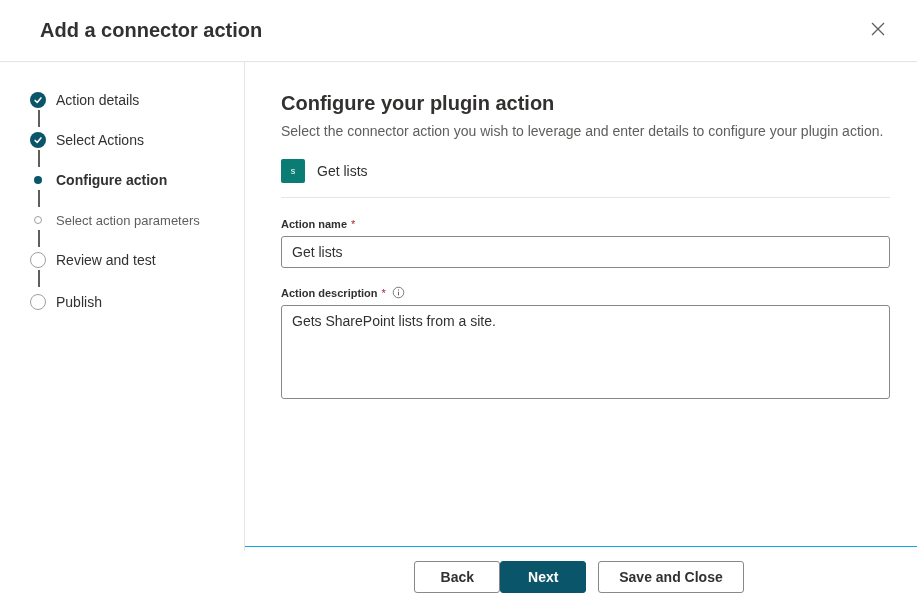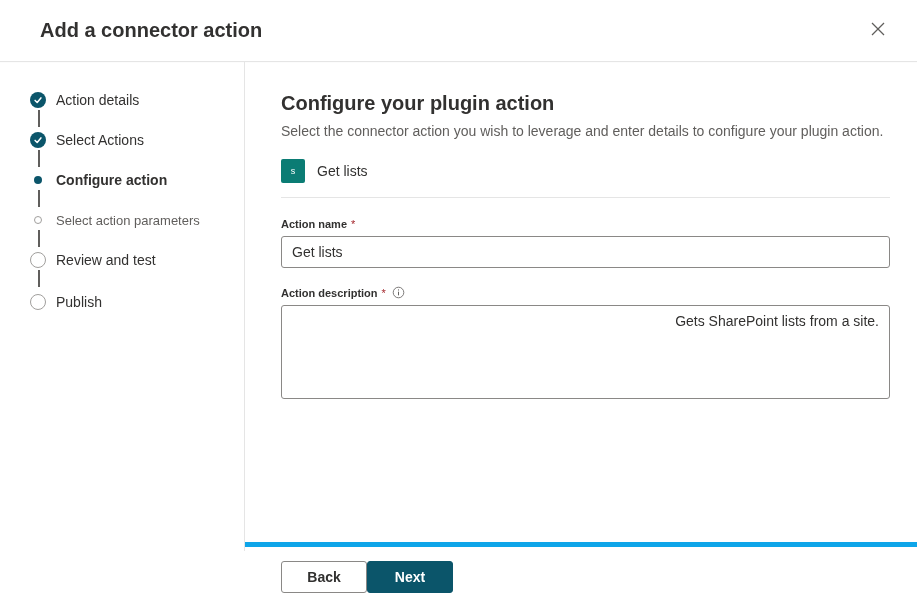--- a/index.html
+++ b/index.html
@@ -216,31 +216,30 @@
       border: 1px solid #8a8886;
       border-radius: 3px;
       font-size: 14px;
       font-family: inherit;
       color: #323130;
       outline: none;
     }
     textarea.text-input {
       height: 94px;
       resize: none;
-      text-align: right;
     }
     .footer {
       position: absolute;
       bottom: 0;
       left: 245px;
       right: 0;
       padding: 14px 40px 16px 36px;
-      border-top: 5px solid #0ea5e9;
-      display: flex;
-      justify-content: flex-start;
+      border-top: 1px solid #0ea5e9;
+      display: flex;
+      justify-content: center;
       align-items: center;
       background: #fff;
     }
     .footer-right {
       display: flex;
       gap: 12px;
     }
     .btn {
       padding: 7px 20px;
       border-radius: 3px;
@@ -353,14 +352,15 @@
       </label>
       <textarea class="text-input" id="desc-textarea" style="">Gets SharePoint lists from a site.</textarea>
     </div>
   </main>
 </div>
 
 <div class="footer">
   <button class="btn btn-secondary">Back</button>
   <div class="footer-right">
     <button class="btn btn-primary">Next</button>
+    <button class="btn btn-secondary">Save and Close</button>
   </div>
 </div>
 
 </body></html>

